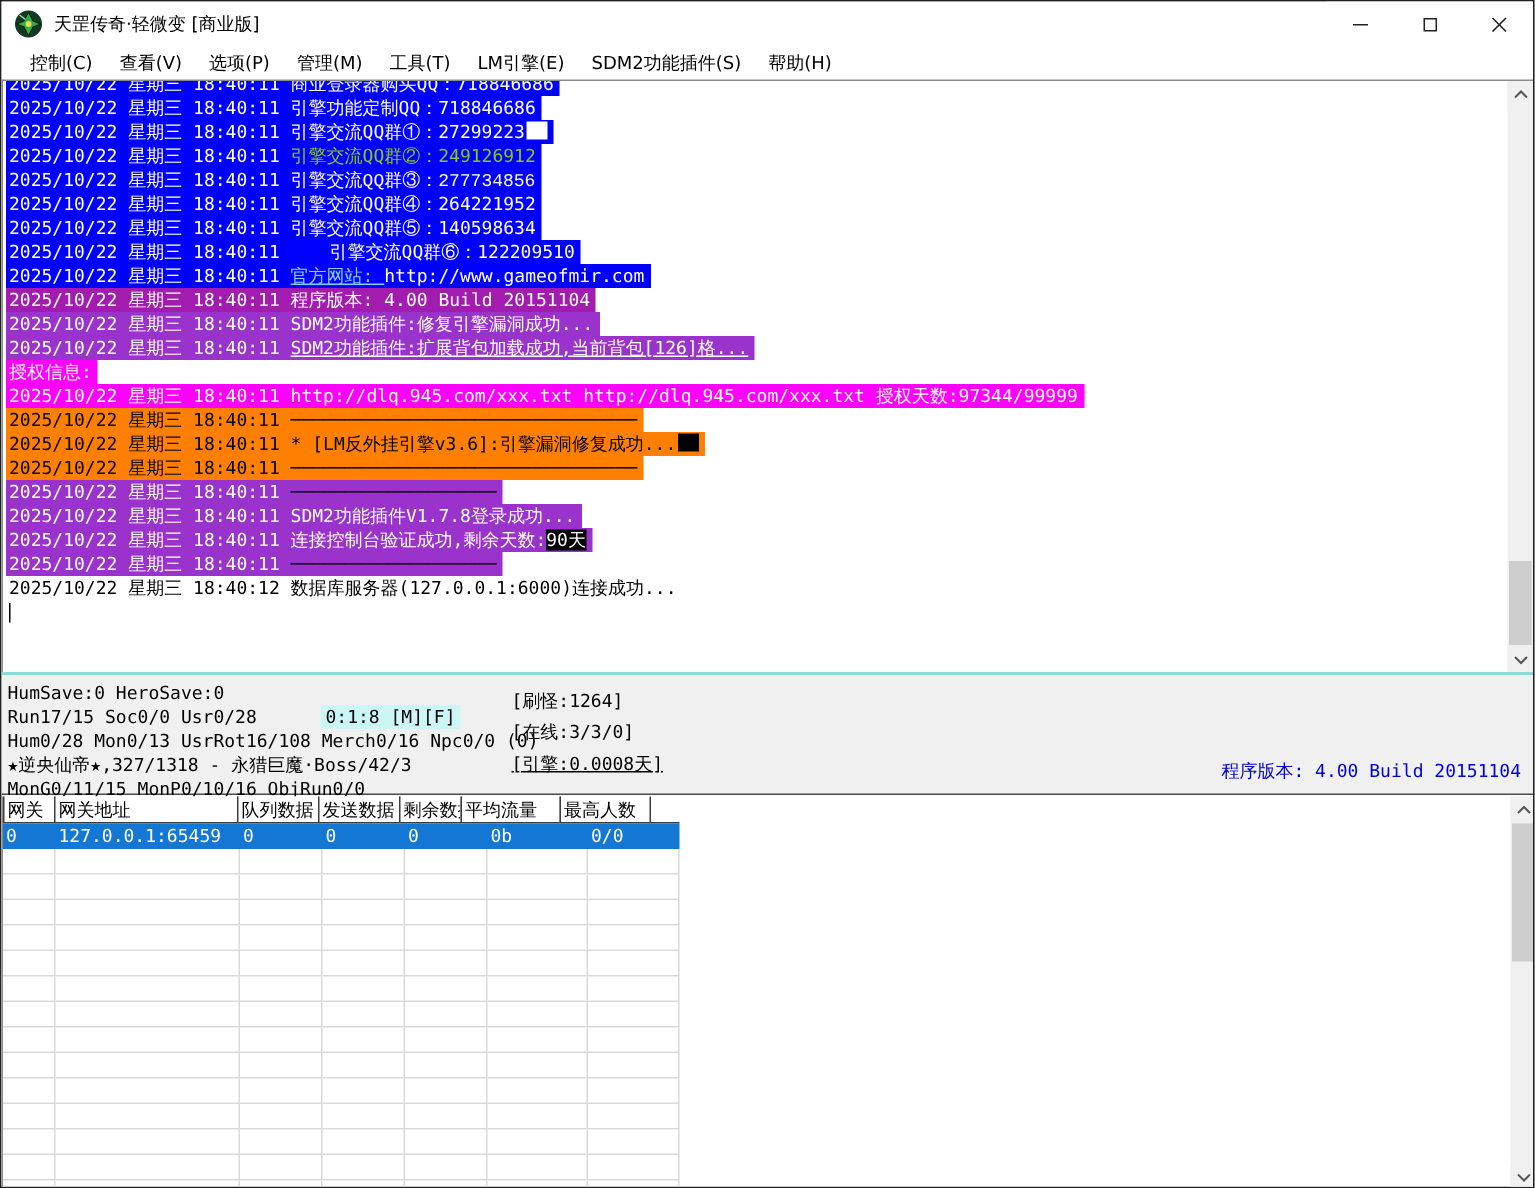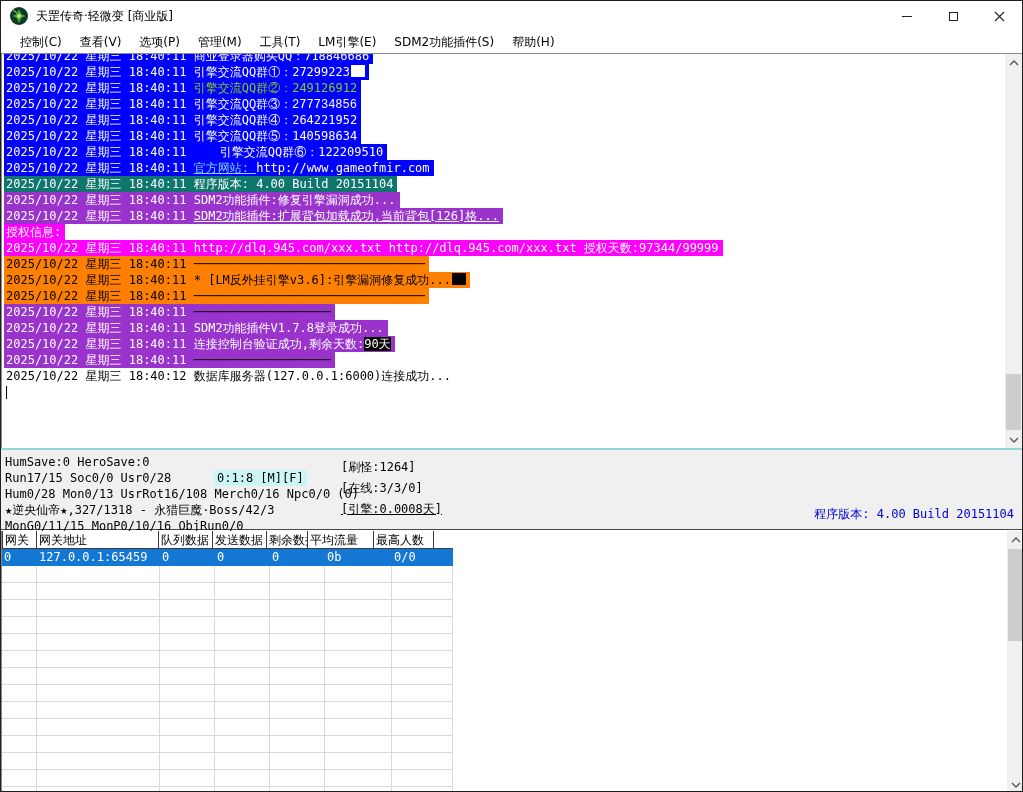--- a/index.html
+++ b/index.html
@@ -105,28 +105,29 @@
       <div class="menu-item">管理(M)</div>
       <div class="menu-item">工具(T)</div>
       <div class="menu-item">LM引擎(E)</div>
       <div class="menu-item">SDM2功能插件(S)</div>
       <div class="menu-item">帮助(H)</div>
     </div>
 
   <div class="log-wrap">
     <div class="log-content" id="log-content">
         <div class="log-line"><span class="log-bar" style="background: rgb(0, 0, 255); color: rgb(255, 255, 255);"><span class="log-seg">2025/10/22 星期三 18:40:11 </span><span class="log-seg" style="color: rgb(255, 255, 255);">商业登录器购买QQ：718846686</span></span></div>
+        <div class="log-line"><span class="log-bar" style="background: rgb(0, 0, 255); color: rgb(255, 255, 255);"><span class="log-seg">2025/10/22 星期三 18:40:11 </span><span class="log-seg" style="color: rgb(255, 255, 255);">引擎功能定制QQ：718846686</span></span></div>
         <div class="log-line"><span class="log-bar" style="background: rgb(0, 0, 255); color: rgb(255, 255, 255);"><span class="log-seg">2025/10/22 星期三 18:40:11 </span><span class="log-seg" style="color: rgb(255, 255, 255);">引擎交流QQ群①：27299223</span><span class="log-tail" style="background: rgb(255, 255, 255);"></span></span></div>
         <div class="log-line"><span class="log-bar" style="background: rgb(0, 0, 255); color: rgb(255, 255, 255);"><span class="log-seg">2025/10/22 星期三 18:40:11 </span><span class="log-seg" style="color: #84cc16;">引擎交流QQ群②：249126912</span></span></div>
         <div class="log-line"><span class="log-bar" style="background: rgb(0, 0, 255); color: rgb(255, 255, 255);"><span class="log-seg">2025/10/22 星期三 18:40:11 </span><span class="log-seg" style="color: #ffffff; font-family: Liberation Mono, monospace;">引擎交流QQ群③：277734856</span></span></div>
         <div class="log-line"><span class="log-bar" style="background: rgb(0, 0, 255); color: rgb(255, 255, 255);"><span class="log-seg">2025/10/22 星期三 18:40:11 </span><span class="log-seg" style="color: rgb(255, 255, 255);">引擎交流QQ群④：264221952</span></span></div>
         <div class="log-line"><span class="log-bar" style="background: rgb(0, 0, 255); color: rgb(255, 255, 255);"><span class="log-seg">2025/10/22 星期三 18:40:11 </span><span class="log-seg" style="color: rgb(255, 255, 255);">引擎交流QQ群⑤：140598634</span></span></div>
         <div class="log-line"><span class="log-bar" style="background: rgb(0, 0, 255); color: rgb(255, 255, 255);"><span class="log-seg">2025/10/22 星期三 18:40:11 </span><span class="log-seg" style="color: rgb(255, 255, 255); margin-left: 26px;">引擎交流QQ群⑥：122209510</span></span></div>
         <div class="log-line"><span class="log-bar" style="background: rgb(0, 0, 255); color: rgb(255, 255, 255);"><span class="log-seg">2025/10/22 星期三 18:40:11 </span><span class="log-seg" style="color: #7dd3fc; text-decoration: underline;">官方网站: </span><span class="log-seg" style="color: rgb(255, 255, 255);">http://www.gameofmir.com</span></span></div>
-        <div class="log-line"><span class="log-bar" style="background: #0f766e; color: rgb(255, 255, 255);"><span class="log-seg">2025/10/22 星期三 18:40:11 </span><span class="log-seg" style="color: rgb(255, 255, 255);">程序版本: 4.00 Build 20151104</span></span></div>
+        <div class="log-line"><span class="log-bar" style="background: #a21caf; color: rgb(255, 255, 255);"><span class="log-seg">2025/10/22 星期三 18:40:11 </span><span class="log-seg" style="color: rgb(255, 255, 255);">程序版本: 4.00 Build 20151104</span></span></div>
         <div class="log-line"><span class="log-bar" style="background: rgb(153, 51, 204); color: rgb(255, 255, 255);"><span class="log-seg">2025/10/22 星期三 18:40:11 </span><span class="log-seg" style="color: rgb(255, 255, 255);">SDM2功能插件:修复引擎漏洞成功...</span></span></div>
         <div class="log-line"><span class="log-bar" style="background: rgb(153, 51, 204); color: rgb(255, 255, 255);"><span class="log-seg">2025/10/22 星期三 18:40:11 </span><span class="log-seg" style="color: rgb(255, 255, 255); text-decoration: underline;">SDM2功能插件:扩展背包加载成功,当前背包[126]格...</span></span></div>
         <div class="log-line"><span class="log-bar" style="background: rgb(255, 0, 255); color: rgb(255, 255, 255);"><span class="log-seg" style="color: rgb(255, 255, 255);">授权信息:</span></span></div>
         <div class="log-line"><span class="log-bar" style="background: rgb(255, 0, 255); color: rgb(255, 255, 255);"><span class="log-seg">2025/10/22 星期三 18:40:11 </span><span class="log-seg" style="color: rgb(255, 255, 255);">http://dlq.945.com/xxx.txt http://dlq.945.com/xxx.txt 授权天数:97344/99999</span></span></div>
         <div class="log-line"><span class="log-bar" style="background: rgb(255, 128, 0); color: rgb(0, 0, 0);"><span class="log-seg">2025/10/22 星期三 18:40:11 </span><span class="log-seg" style="color: rgb(0, 0, 0);">────────────────────────────────</span></span></div>
         <div class="log-line"><span class="log-bar" style="background: rgb(255, 128, 0); color: rgb(0, 0, 0);"><span class="log-seg">2025/10/22 星期三 18:40:11 </span><span class="log-seg" style="color: rgb(0, 0, 0);">* [LM反外挂引擎v3.6]:引擎漏洞修复成功...</span><span class="log-tail" style="background: rgb(0, 0, 0);"></span></span></div>
         <div class="log-line"><span class="log-bar" style="background: rgb(255, 128, 0); color: rgb(0, 0, 0);"><span class="log-seg">2025/10/22 星期三 18:40:11 </span><span class="log-seg" style="color: rgb(0, 0, 0);">────────────────────────────────</span></span></div>
         <div class="log-line"><span class="log-bar" style="background: rgb(153, 51, 204); color: rgb(255, 255, 255);"><span class="log-seg">2025/10/22 星期三 18:40:11 </span><span class="log-seg" style="color: rgb(0, 0, 0);">───────────────────</span></span></div>
         <div class="log-line"><span class="log-bar" style="background: rgb(153, 51, 204); color: rgb(255, 255, 255);"><span class="log-seg">2025/10/22 星期三 18:40:11 </span><span class="log-seg" style="color: rgb(255, 255, 255);">SDM2功能插件V1.7.8登录成功...</span></span></div>
         <div class="log-line"><span class="log-bar" style="background: rgb(153, 51, 204); color: rgb(255, 255, 255);"><span class="log-seg">2025/10/22 星期三 18:40:11 </span><span class="log-seg" style="color: rgb(255, 255, 255);">连接控制台验证成功,剩余天数:</span><span class="log-seg" style="color: rgb(255, 255, 255); background: rgb(0, 0, 0);">90天</span></span></div>

